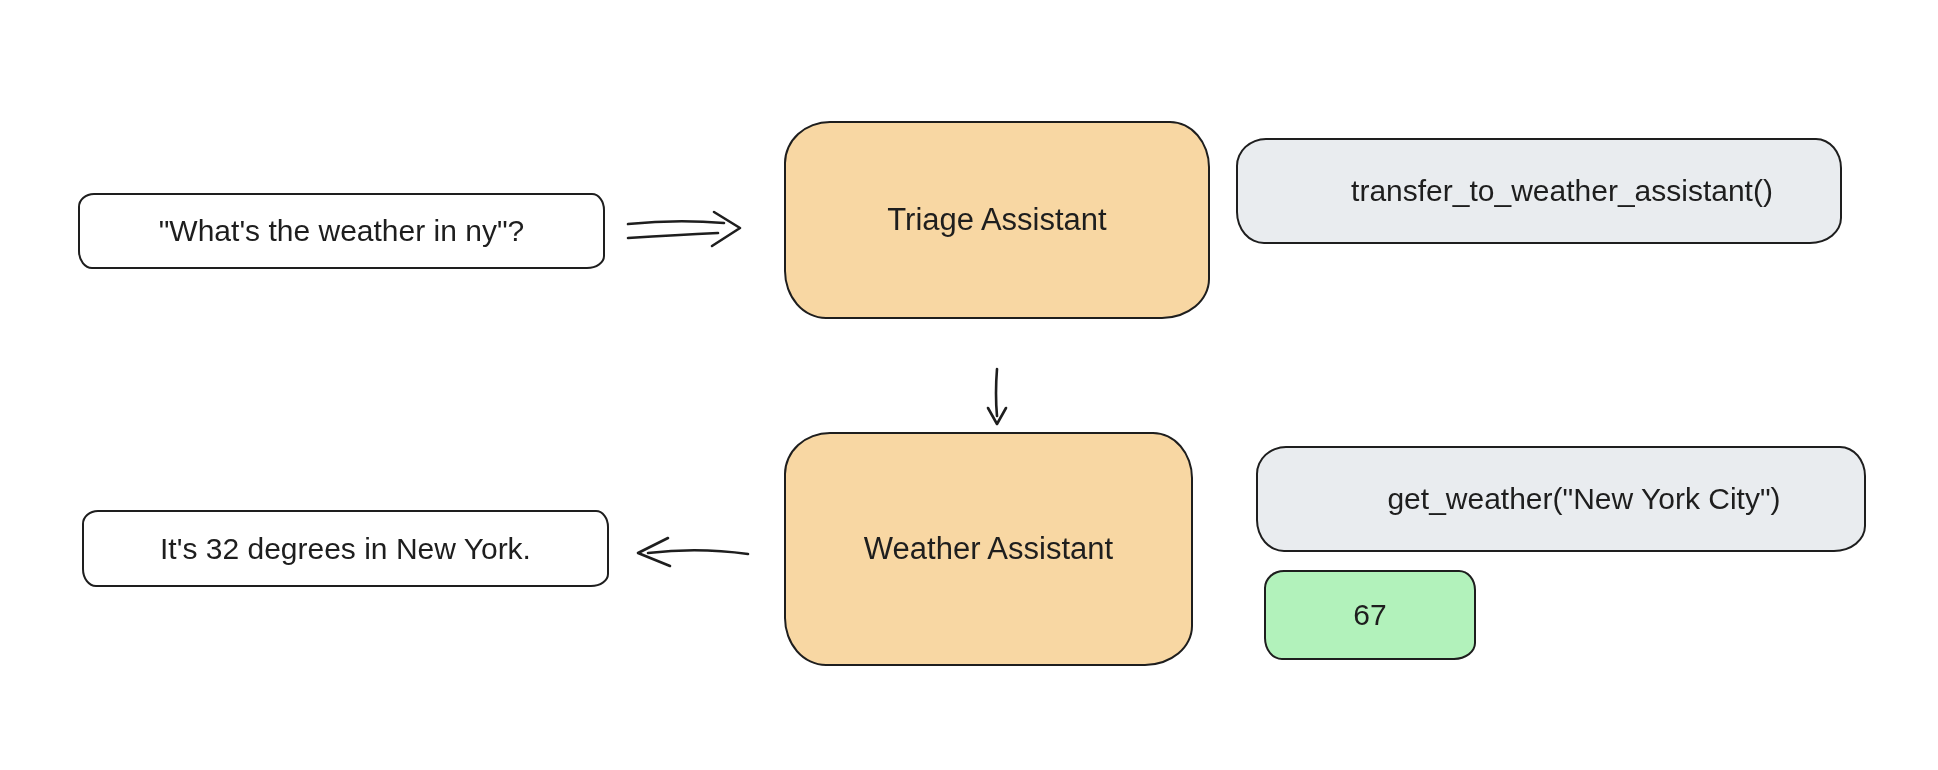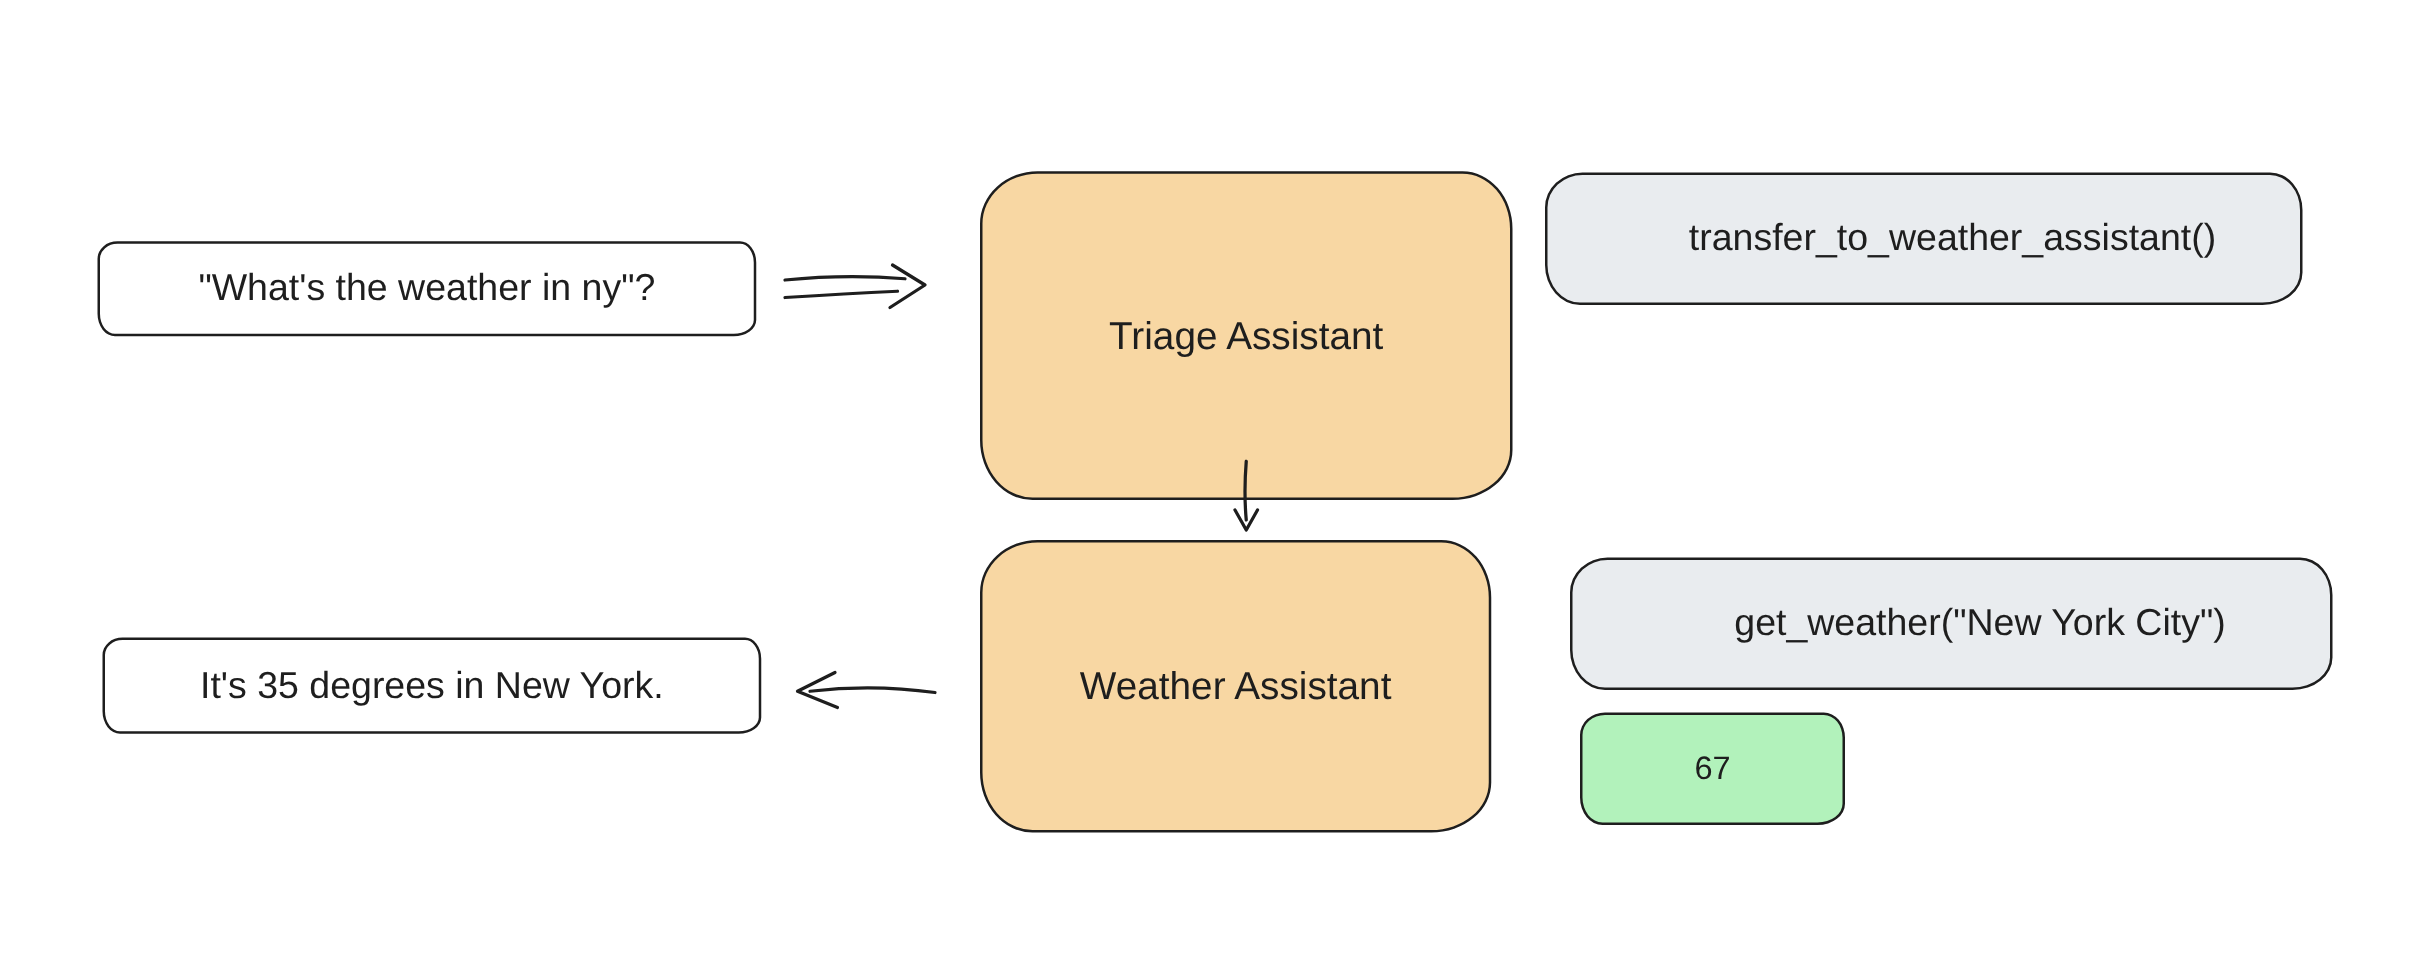--- a/index.html
+++ b/index.html
@@ -38,21 +38,21 @@
   }
   .tool {
     background: #e9ecef;
     border-radius: 30px 26px 32px 28px / 28px 30px 26px 32px;
     font-size: 30px;
     padding-left: 46px;
   }
   .result {
     background: #b2f2bb;
     border-radius: 20px 17px 22px 18px / 18px 20px 17px 22px;
-    font-size: 26px;
+    font-size: 30px;
   }
   .arrow {
     position: absolute;
   }
   .arrow svg {
     display: block;
   }
   .arrow path {
     stroke: #1e1e1e;
     fill: none;
@@ -71,21 +71,21 @@
   </div>
 
   <div class="arrow" style="left:622px; top:208px;">
     <svg width="125" height="46" viewBox="0 0 125 46">
       <path d="M6 16 Q 55 11 102 15"></path>
       <path d="M6 30 Q 55 27 96 25"></path>
       <path d="M92 4 L118 20 L90 38"></path>
     </svg>
   </div>
 
-  <div class="node agent" style="left:784px; top:137px; width:426px; height:263px;">
+  <div class="node agent" style="left:784px; top:121px; width:426px; height:198px;">
     <span>Triage Assistant</span>
   </div>
 
   <div class="node tool" style="left:1236px; top:138px; width:606px; height:106px;">
     <span>transfer_to_weather_assistant()</span>
   </div>
 
   <div class="arrow" style="left:982px; top:366px;">
     <svg width="30" height="62" viewBox="0 0 30 62">
       <path d="M15 3 Q 13 28 15 50"></path>
@@ -106,16 +106,16 @@
   </div>
 
   <div class="arrow" style="left:628px; top:532px;">
     <svg width="125" height="42" viewBox="0 0 125 42">
       <path d="M120 22 Q 70 15 20 21"></path>
       <path d="M40 6 L10 21 L42 34"></path>
     </svg>
   </div>
 
   <div class="node speech" style="left:82px; top:510px; width:527px; height:77px;">
-    <span>It's 35 degrees in New York.</span>
+    <span>It's 32 degrees in New York.</span>
   </div>
 
 </div>
 
 </body></html>

